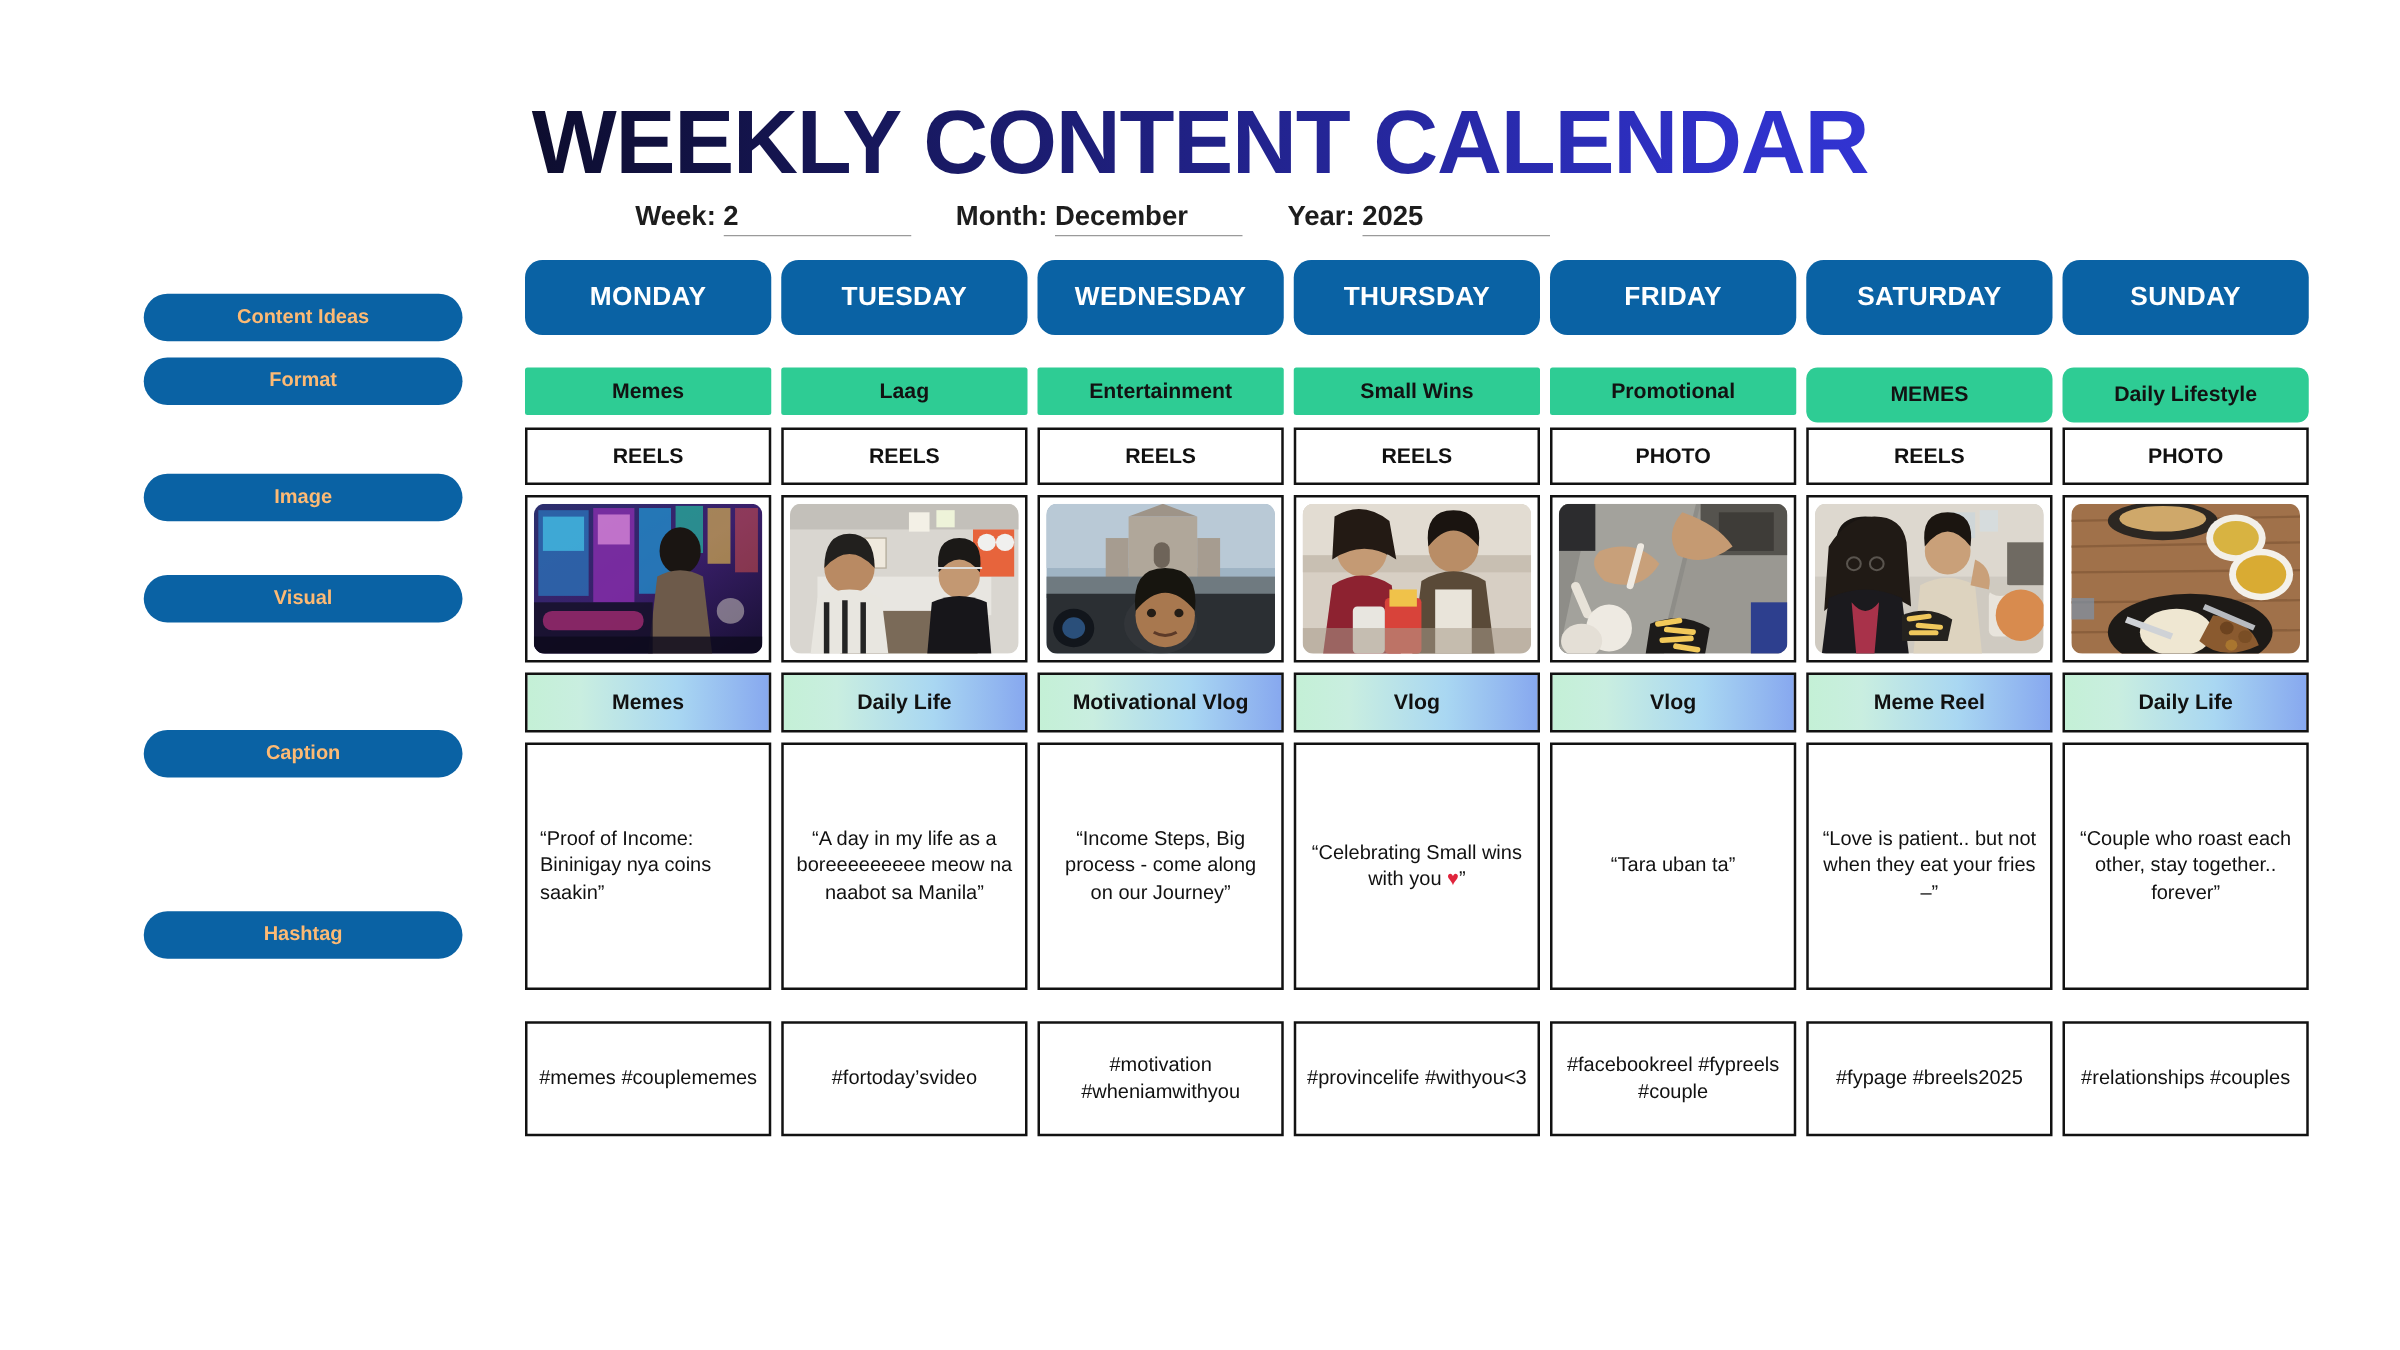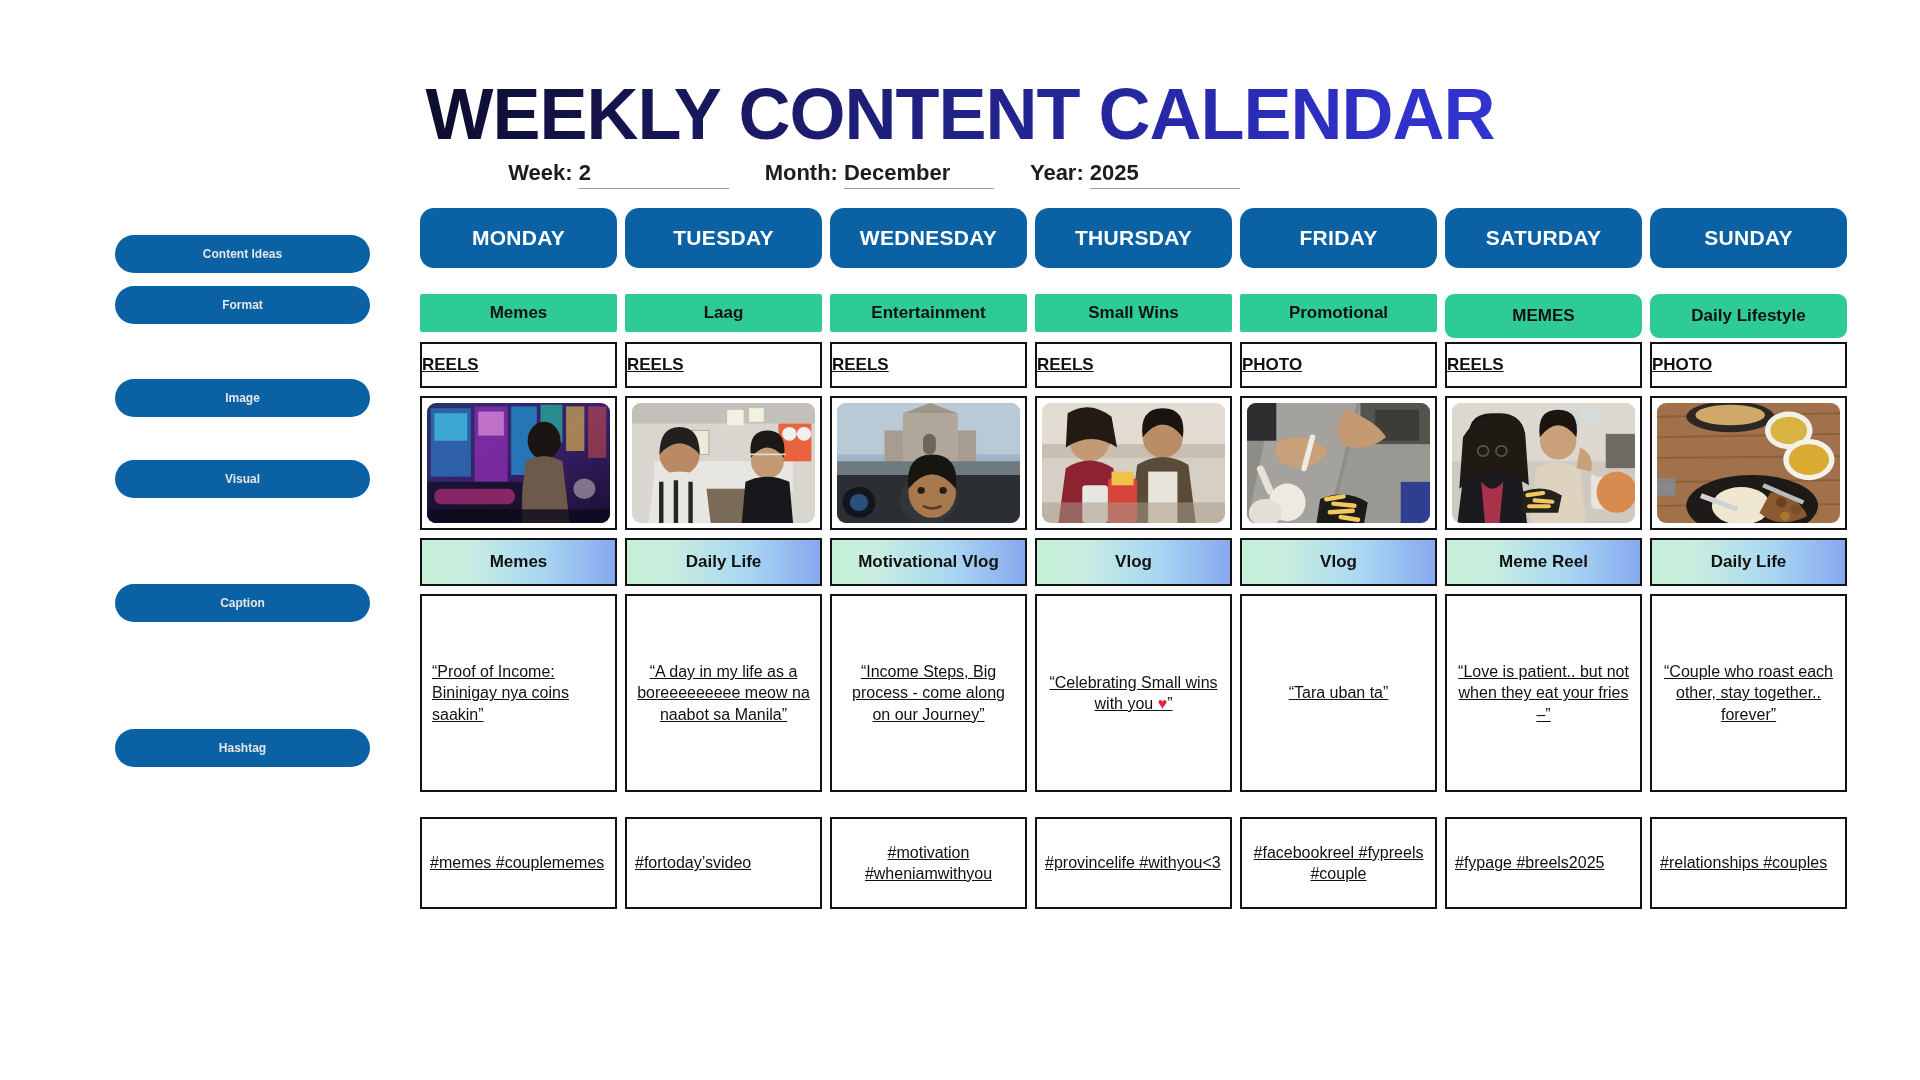--- a/index.html
+++ b/index.html
@@ -81,23 +81,22 @@
     display: flex; align-items: center; justify-content: center;
     font-size: 17px; font-weight: 700;
     border-radius: 2px;
   }
   .idea-cell.tall { height: 44px; border-radius: 9px; }
 
   
   .cell {
     border: 2.5px solid #121212;
     background: #ffffff;
-    display: flex; align-items: center; justify-content: flex-start;
+    display: flex; align-items: center; justify-content: center;
     text-align: center;
-    text-decoration: underline;
   }
 
   .row-format { height: 46px; margin-bottom: 8px; }
   .fmt-cell { height: 46px; font-size: 17px; font-weight: 700; color: #111; }
 
   
   .row-image { height: 134px; margin-bottom: 8px; }
   .img-cell { height: 134px; padding: 5px; }
   .thumb {
     width: 100%; height: 100%;
@@ -142,23 +141,23 @@
 
   
   .sidebar { position: absolute; left: 0; top: 0; width: 420px; height: 1080px; }
   .side-pill {
     position: absolute;
     left: 115px;
     width: 255px;
     height: 38px;
     background: #0a62a4;
     border-radius: 19px;
-    color: #e5e5e5;
+    color: #fdba74;
     display: flex; align-items: center; justify-content: center;
-    font-size: 12px; font-weight: 700;
+    font-size: 16px; font-weight: 700;
   }
 </style>
 </head>
 <body>
 
 <div class="page">
 
   <div class="title">WEEKLY CONTENT CALENDAR</div>
 
   <div class="meta-row">

